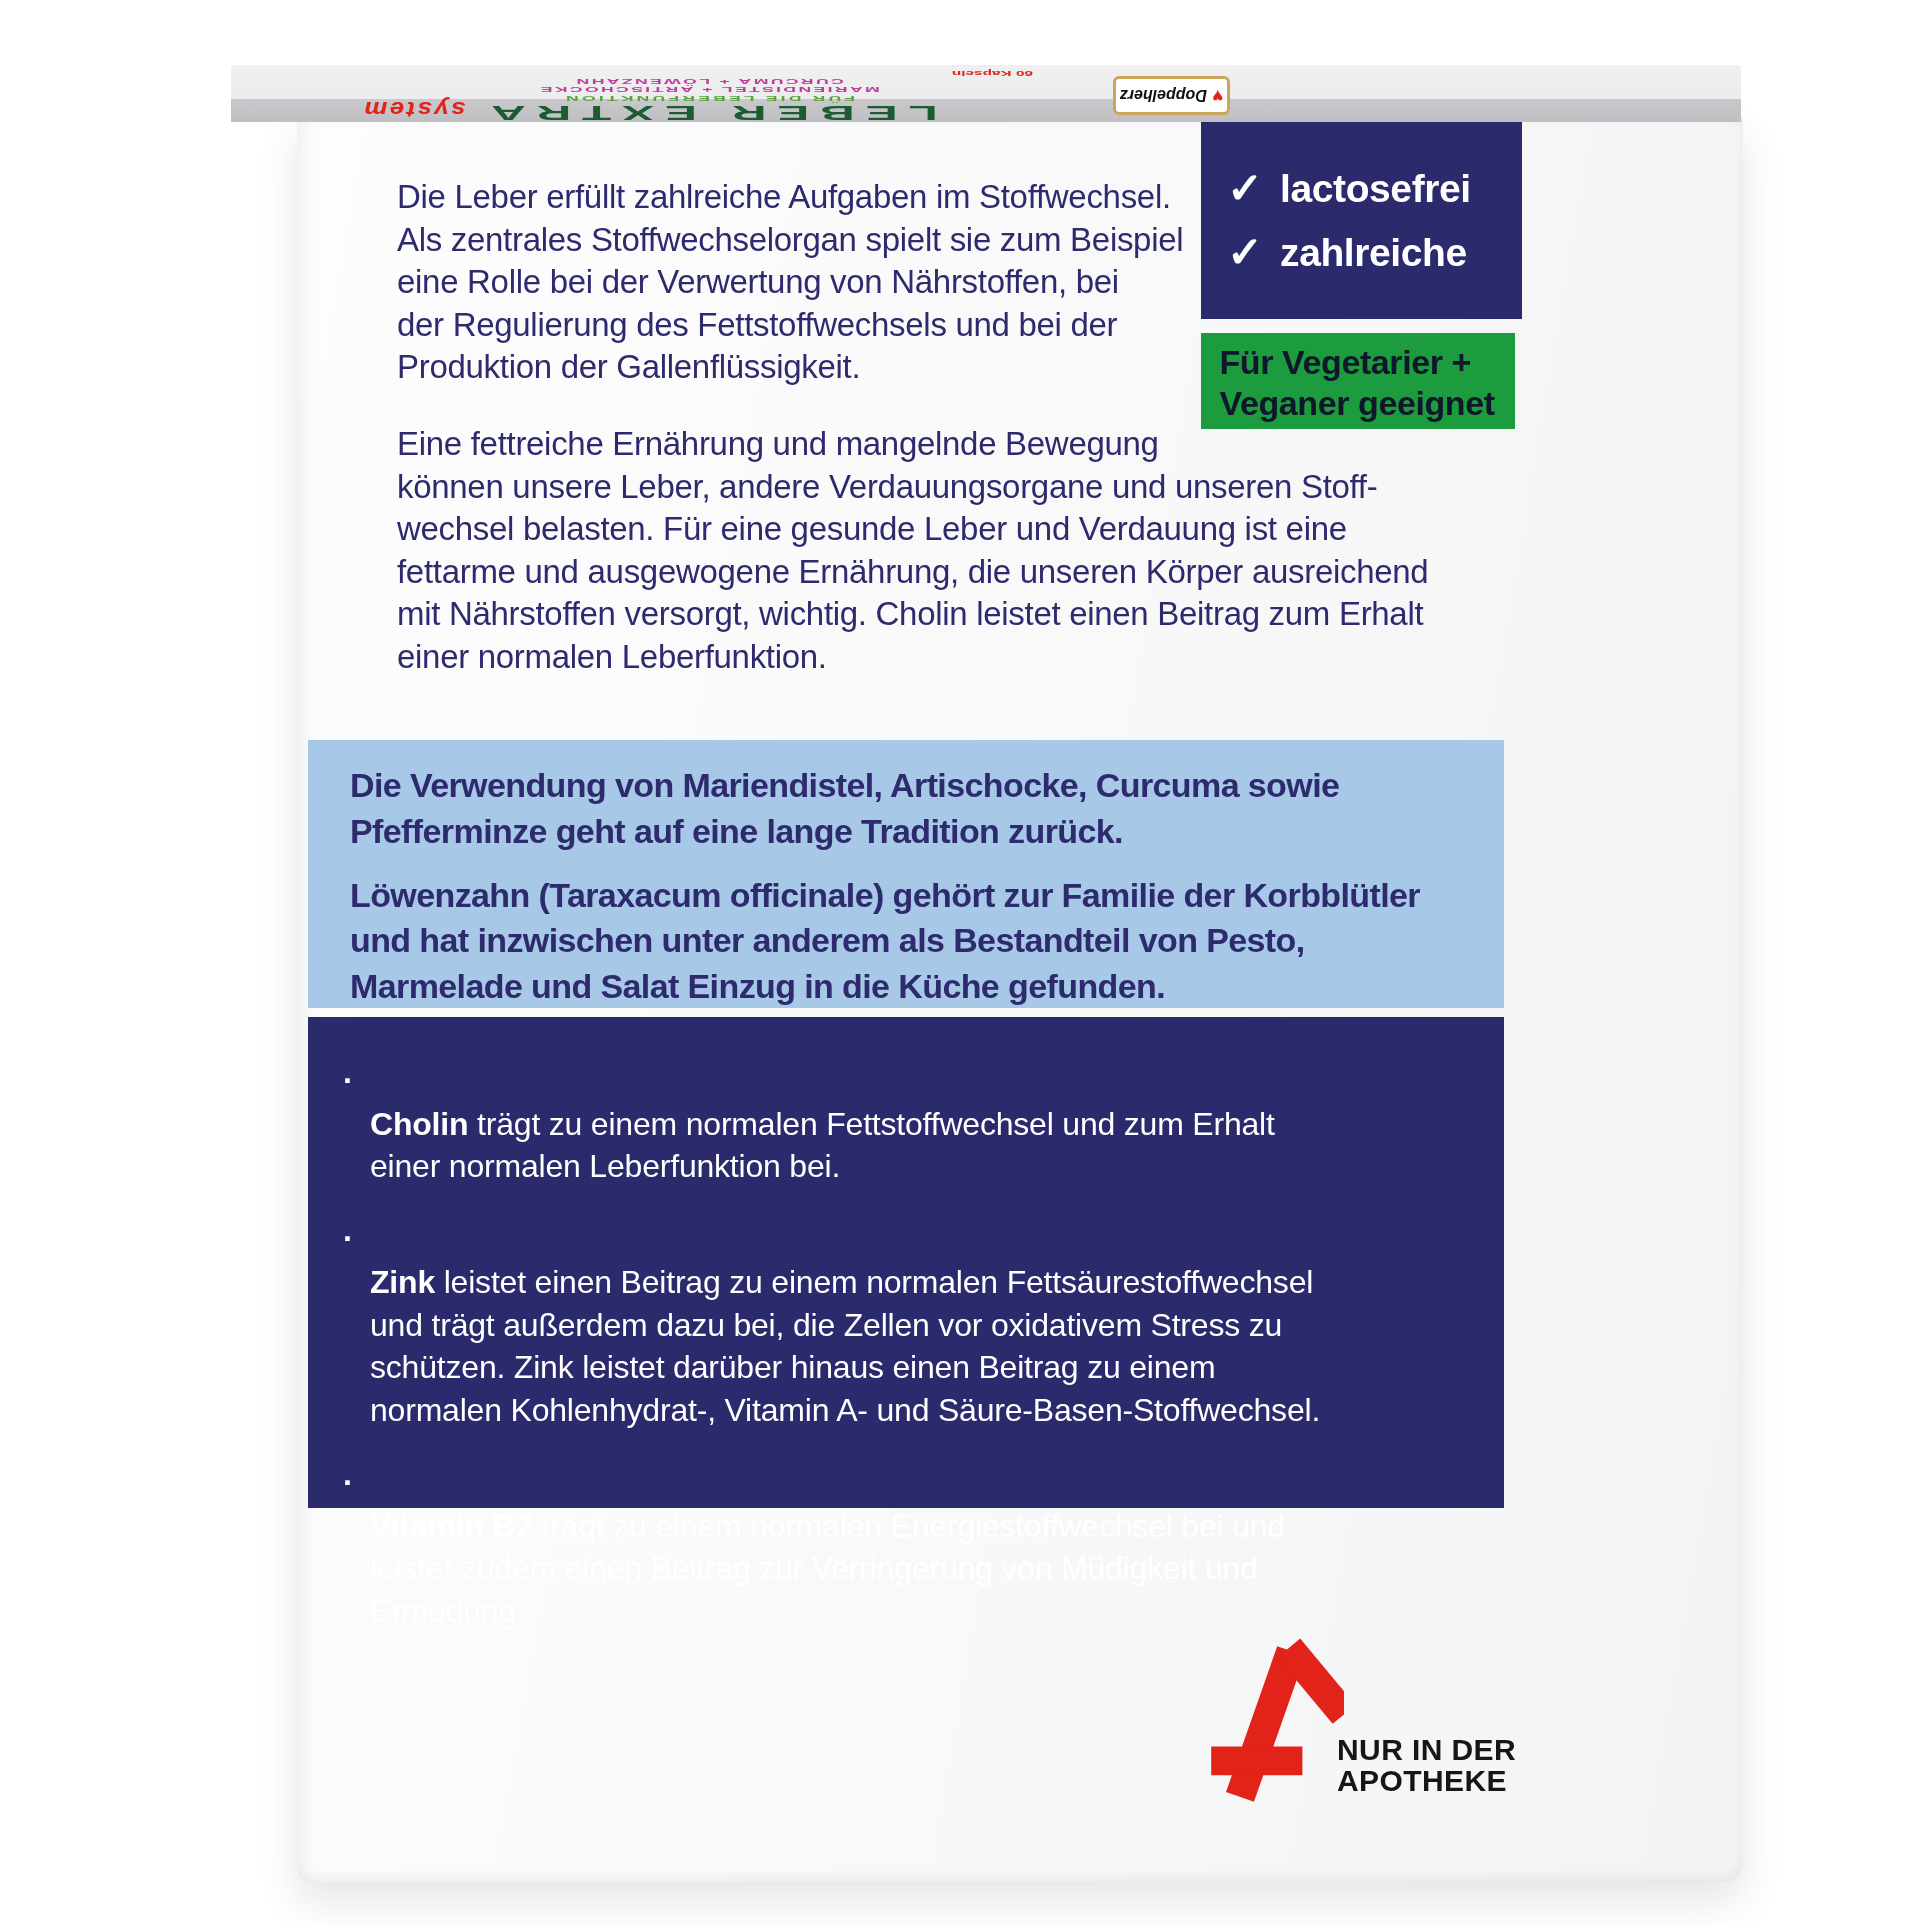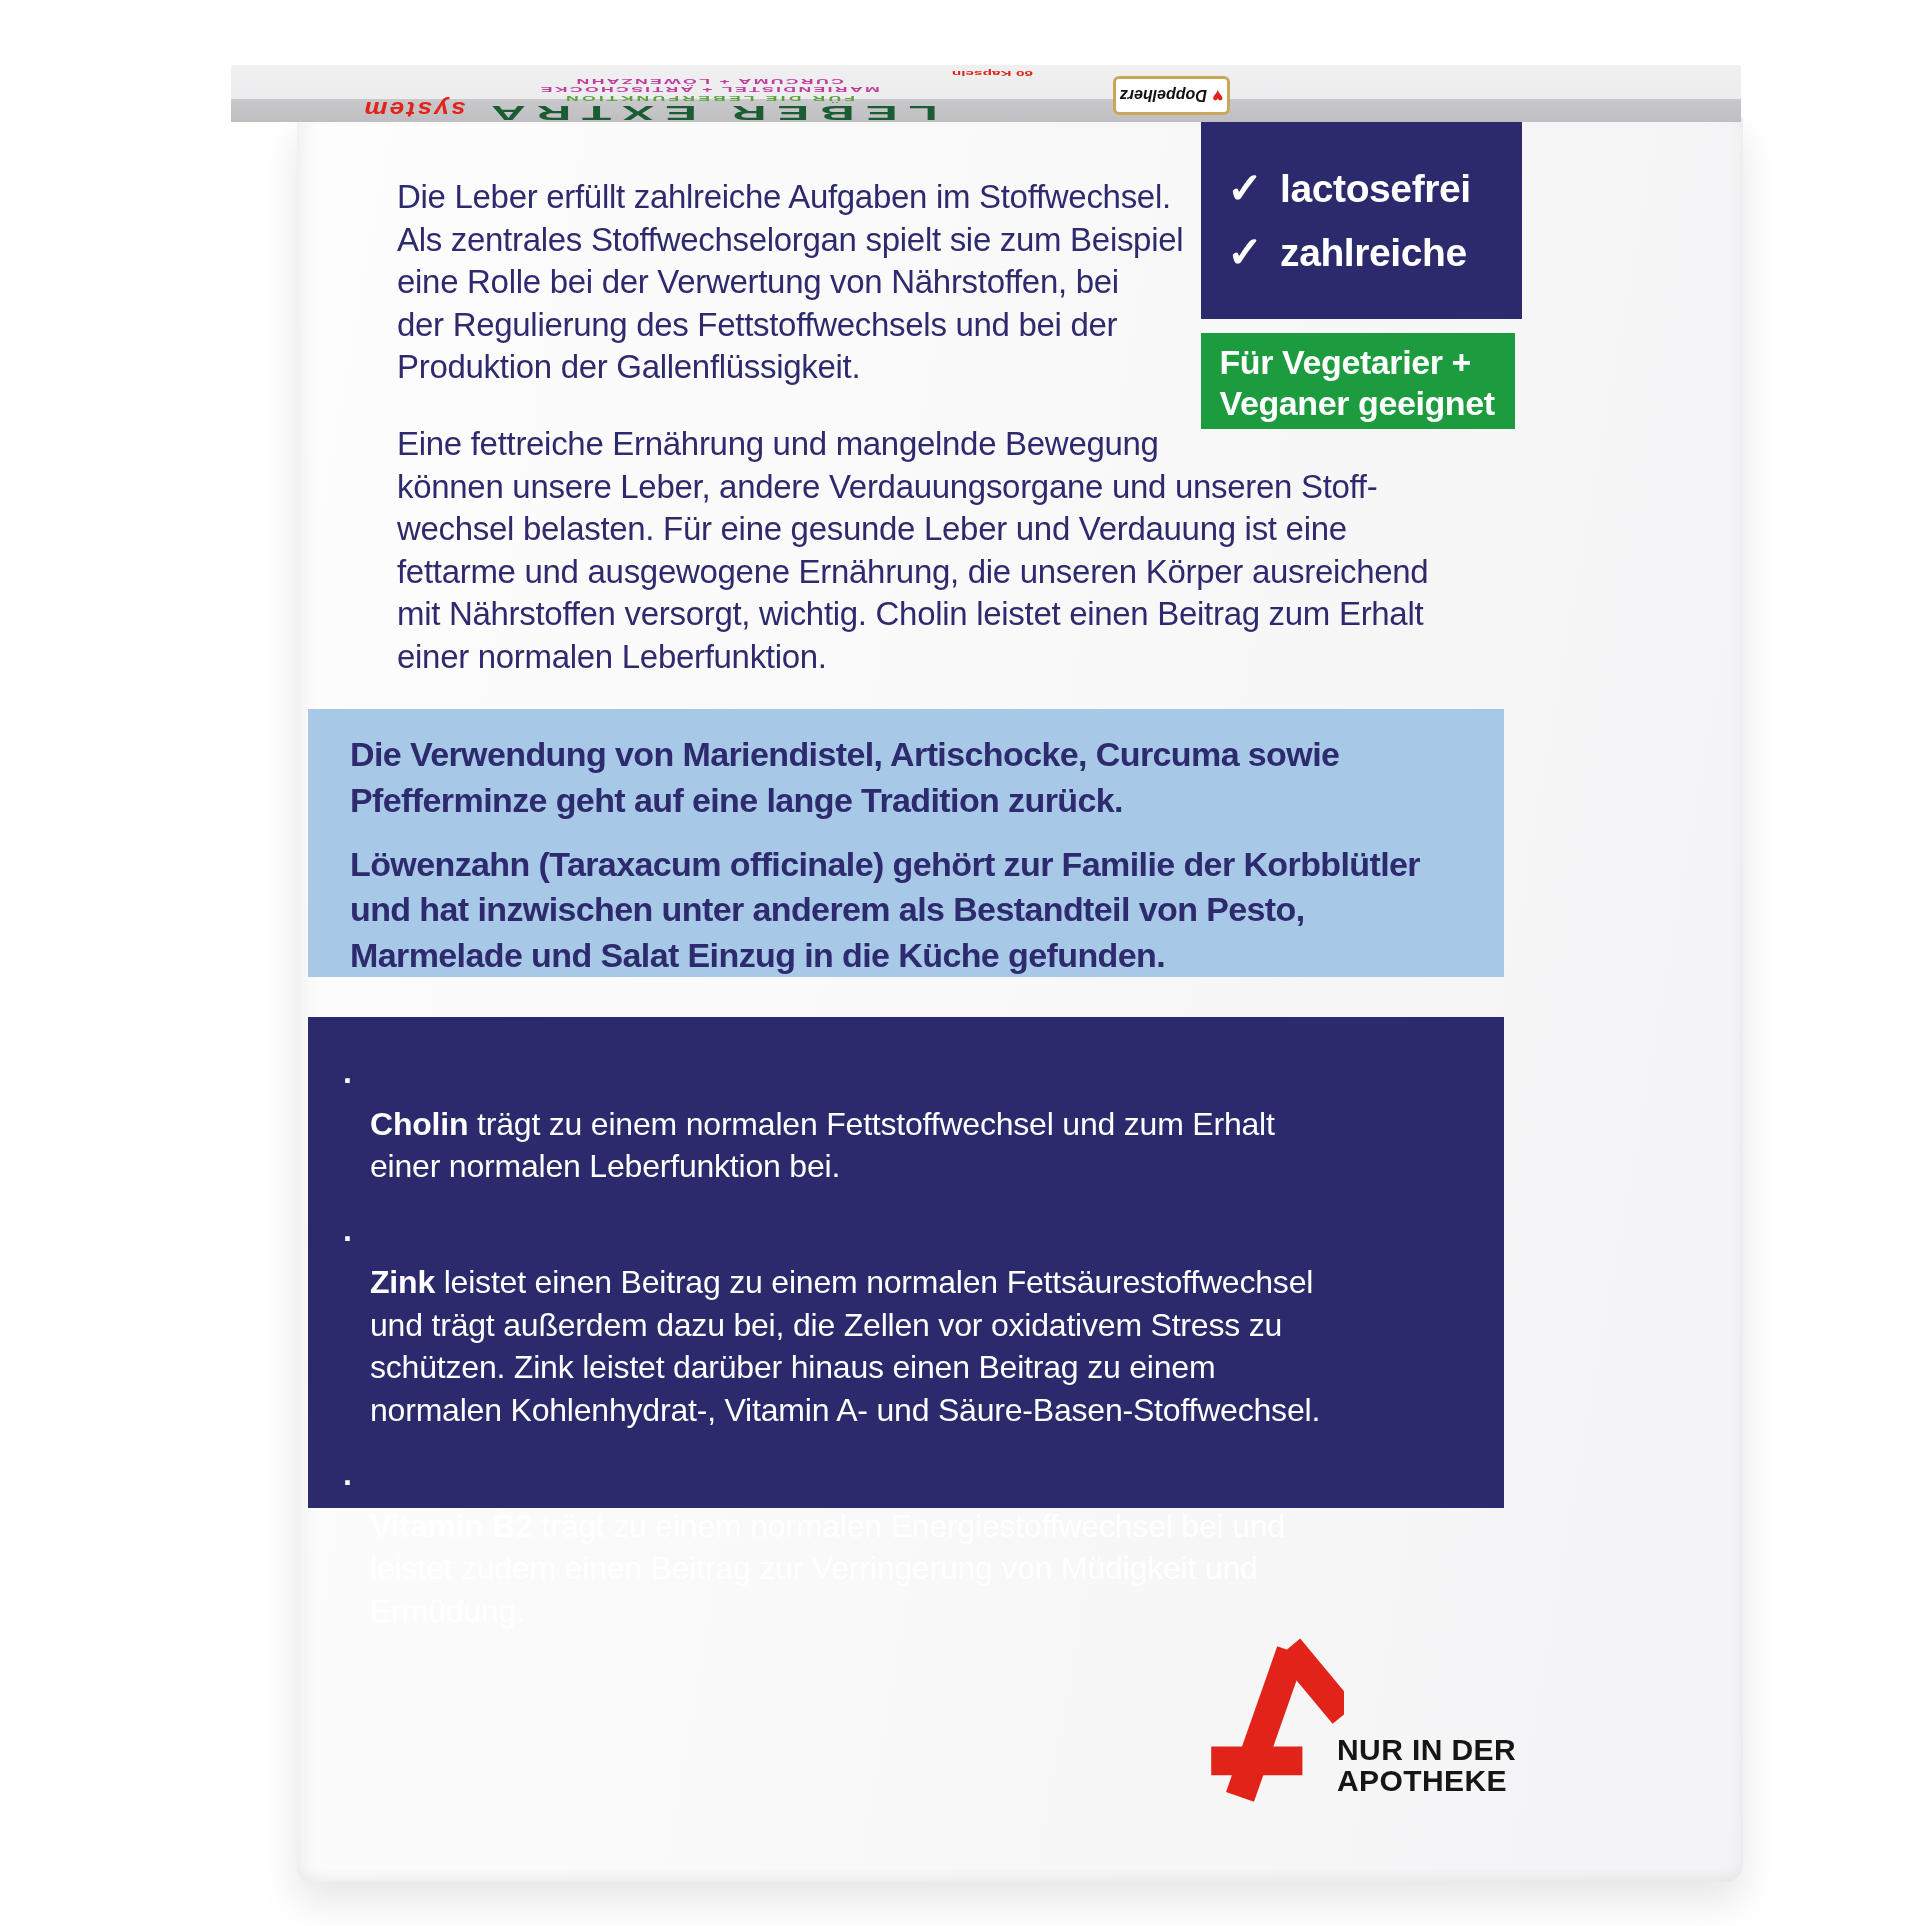--- a/index.html
+++ b/index.html
@@ -53,26 +53,26 @@
   .badge-navy{
     position:absolute;left:1201px;top:122px;width:321px;height:197px;z-index:3;
     background:var(--navy-box);display:flex;flex-direction:column;justify-content:center;gap:20px;
     padding-left:26px;box-sizing:border-box;
   }
   .badge-row{display:flex;align-items:center;gap:17px;color:#fff;}
   .badge-check{font-size:43px;font-weight:bold;line-height:1;}
   .badge-label{font-size:39px;font-weight:bold;letter-spacing:-0.4px;}
   .badge-green{
     position:absolute;left:1201px;top:333px;width:314px;height:96px;z-index:3;
-    background:var(--green);color:#ffffff;font-weight:bold;font-size:34px;line-height:1.2;
+    background:var(--green);color:#0f172a;font-weight:bold;font-size:34px;line-height:1.2;
     padding:9.2px 0 0 18.5px;box-sizing:border-box;white-space:pre-line;letter-spacing:-0.4px;
   }
   
   .tradition{
-    position:absolute;left:308px;top:709px;width:1196px;height:268px;z-index:3;
+    position:absolute;left:308px;top:740px;width:1196px;height:268px;z-index:3;
     background:var(--lightblue);box-sizing:border-box;padding:23px 39px 0 42px;
   }
   .trad-p{
     color:var(--navy);font-weight:bold;font-size:34px;line-height:1.34;
     white-space:pre-line;letter-spacing:-0.6px;margin:0 0 18.5px 0;
   }
   
   .benefits{
     position:absolute;left:308px;top:1017px;width:1196px;height:491px;z-index:3;
     background:var(--navy-box);box-sizing:border-box;padding-top:43px;

